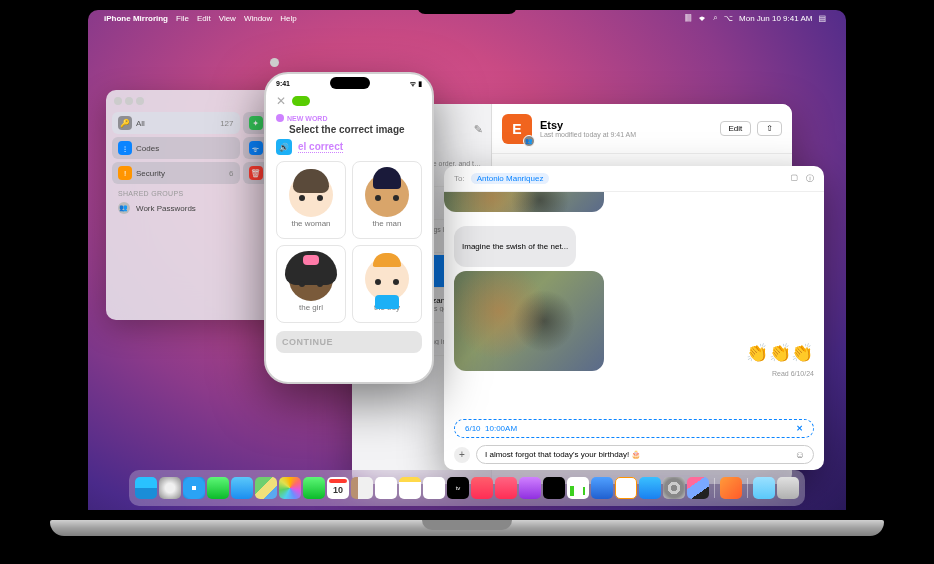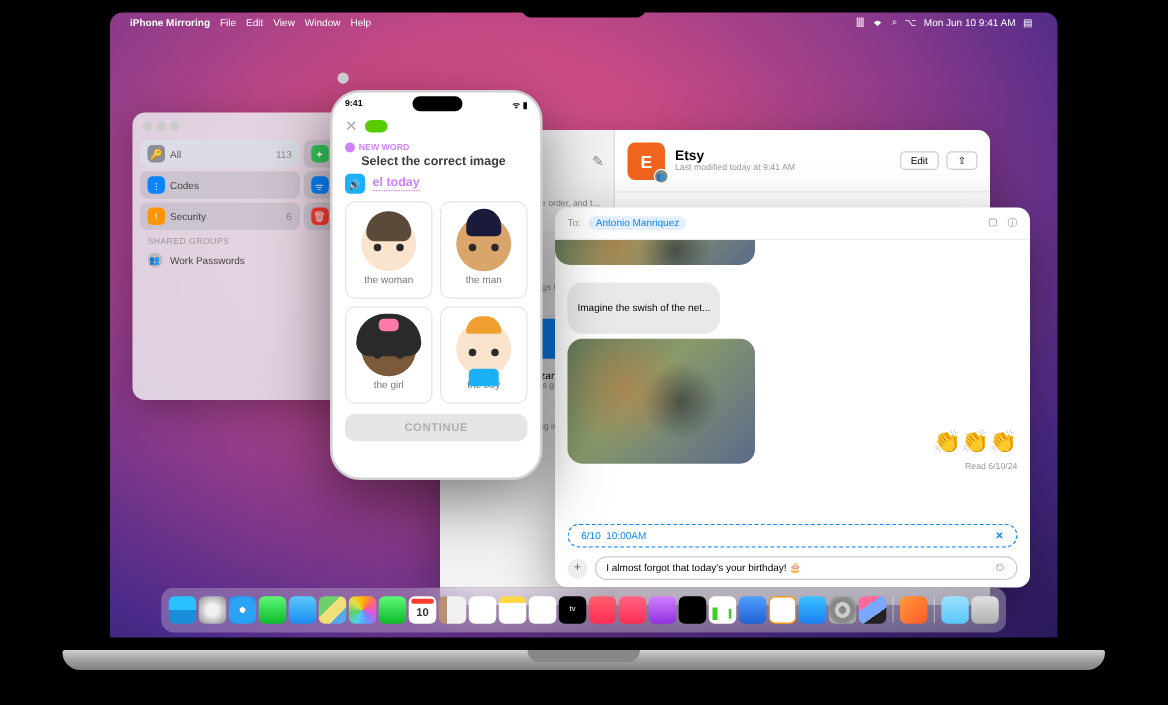--- a/index.html
+++ b/index.html
@@ -95,21 +95,21 @@
   .face.woman::after { content: ''; position: absolute; top: -4px; left: 4px; right: 4px; height: 24px; background: #5a4a3a; border-radius: 20px 20px 8px 8px; }
   .face.man { background: #d9a56a; }
   .face.man::after { content: ''; position: absolute; top: -6px; left: 8px; width: 28px; height: 22px; background: #1a1a3a; border-radius: 14px 14px 4px 4px; }
   .face.girl { background: #7a5a3a; }
   .face.girl::before { content: ''; position: absolute; top: -6px; left: -4px; width: 52px; height: 34px; background: #2a2a2a; border-radius: 26px 26px 12px 12px; }
   .face.girl::after { content: ''; position: absolute; top: -2px; left: 14px; width: 16px; height: 10px; background: #ff7aa8; border-radius: 4px; }
   .face.boy { background: #fbe4cd; }
   .face.boy::after { content: ''; position: absolute; top: -4px; left: 8px; width: 28px; height: 14px; background: #f0a030; border-radius: 14px 14px 2px 2px; }
   .face.boy::before { content: ''; position: absolute; bottom: -8px; left: 10px; width: 24px; height: 14px; background: #1cb0f6; border-radius: 4px 4px 2px 2px; }
   .face .eyes { position: absolute; top: 22px; left: 10px; width: 6px; height: 6px; background: #2a2a2a; border-radius: 3px; box-shadow: 18px 0 0 #2a2a2a; }
-  .continue-btn { margin: 8px 10px 10px; padding: 6px; text-align: center; background: #e5e5e5; color: #afafaf; font-size: 9px; font-weight: 700; border-radius: 8px; letter-spacing: 0.5px; }
+  .continue-btn { margin: 8px 10px 10px; padding: 6px; background: #e5e5e5; color: #afafaf; font-size: 9px; font-weight: 700; border-radius: 8px; letter-spacing: 0.5px; }
   .iphone-winclose { position: absolute; top: 4px; left: 6px; width: 9px; height: 9px; border-radius: 5px; background: #ccc; z-index: 2; }
 
   
   .dock { position: absolute; bottom: 4px; left: 50%; transform: translateX(-50%); height: 36px; background: rgba(255,255,255,0.25); backdrop-filter: blur(20px); border-radius: 10px; display: flex; align-items: center; padding: 0 6px; gap: 2px; }
   .dock .app { width: 22px; height: 22px; border-radius: 5px; }
   .dock .sep { width: 1px; height: 20px; background: rgba(255,255,255,0.4); margin: 0 3px; }
   .a-finder { background: linear-gradient(180deg, #29c2ff 50%, #1a8dd8 50%); }
   .a-launchpad { background: radial-gradient(circle, #f0f0f0 30%, #888); }
   .a-safari { background: radial-gradient(circle at 50% 50%, #fff 15%, #2aa3f5 16% 70%, #1580d0); border-radius: 5px; }
   .a-messages { background: linear-gradient(180deg, #5df777, #0bbb2a); }
@@ -173,21 +173,21 @@
         <div class="pw-titlebar">
           <div class="traffic"></div>
           <div class="traffic"></div>
           <div class="traffic"></div>
           <span style="margin-left:auto; color:#888;">▣</span>
         </div>
         <div class="pw-grid">
           <div class="pw-cell active">
               <span class="icn" style="background:#8e8e93;color:#fff">🔑</span>
               <span>All</span>
-              <span class="count">113</span>
+              <span class="count">127</span>
             </div>
           <div class="pw-cell">
               <span class="icn" style="background:#34c759;color:#fff">✦</span>
               <span>Passkeys</span>
             </div>
           <div class="pw-cell">
               <span class="icn" style="background:#0a84ff;color:#fff">⁝</span>
               <span>Codes</span>
             </div>
           <div class="pw-cell">
@@ -318,21 +318,21 @@
             <span class="close">✕</span>
             <div class="prog"></div>
           </div>
           <div class="new-word">
               <span class="nw-dot"></span>
               <span>NEW WORD</span>
             </div>
           <div class="prompt">Select the correct image</div>
           <div class="audio-row">
             <div class="audio-btn">🔊</div>
-            <span class="word">el today</span>
+            <span class="word">el correct</span>
           </div>
           <div class="grid2">
             <div class="card">
                 <div class="face woman">
                   <div class="eyes"></div>
                 </div>
                 <div class="lbl">the woman</div>
               </div>
             <div class="card">
                 <div class="face man">

